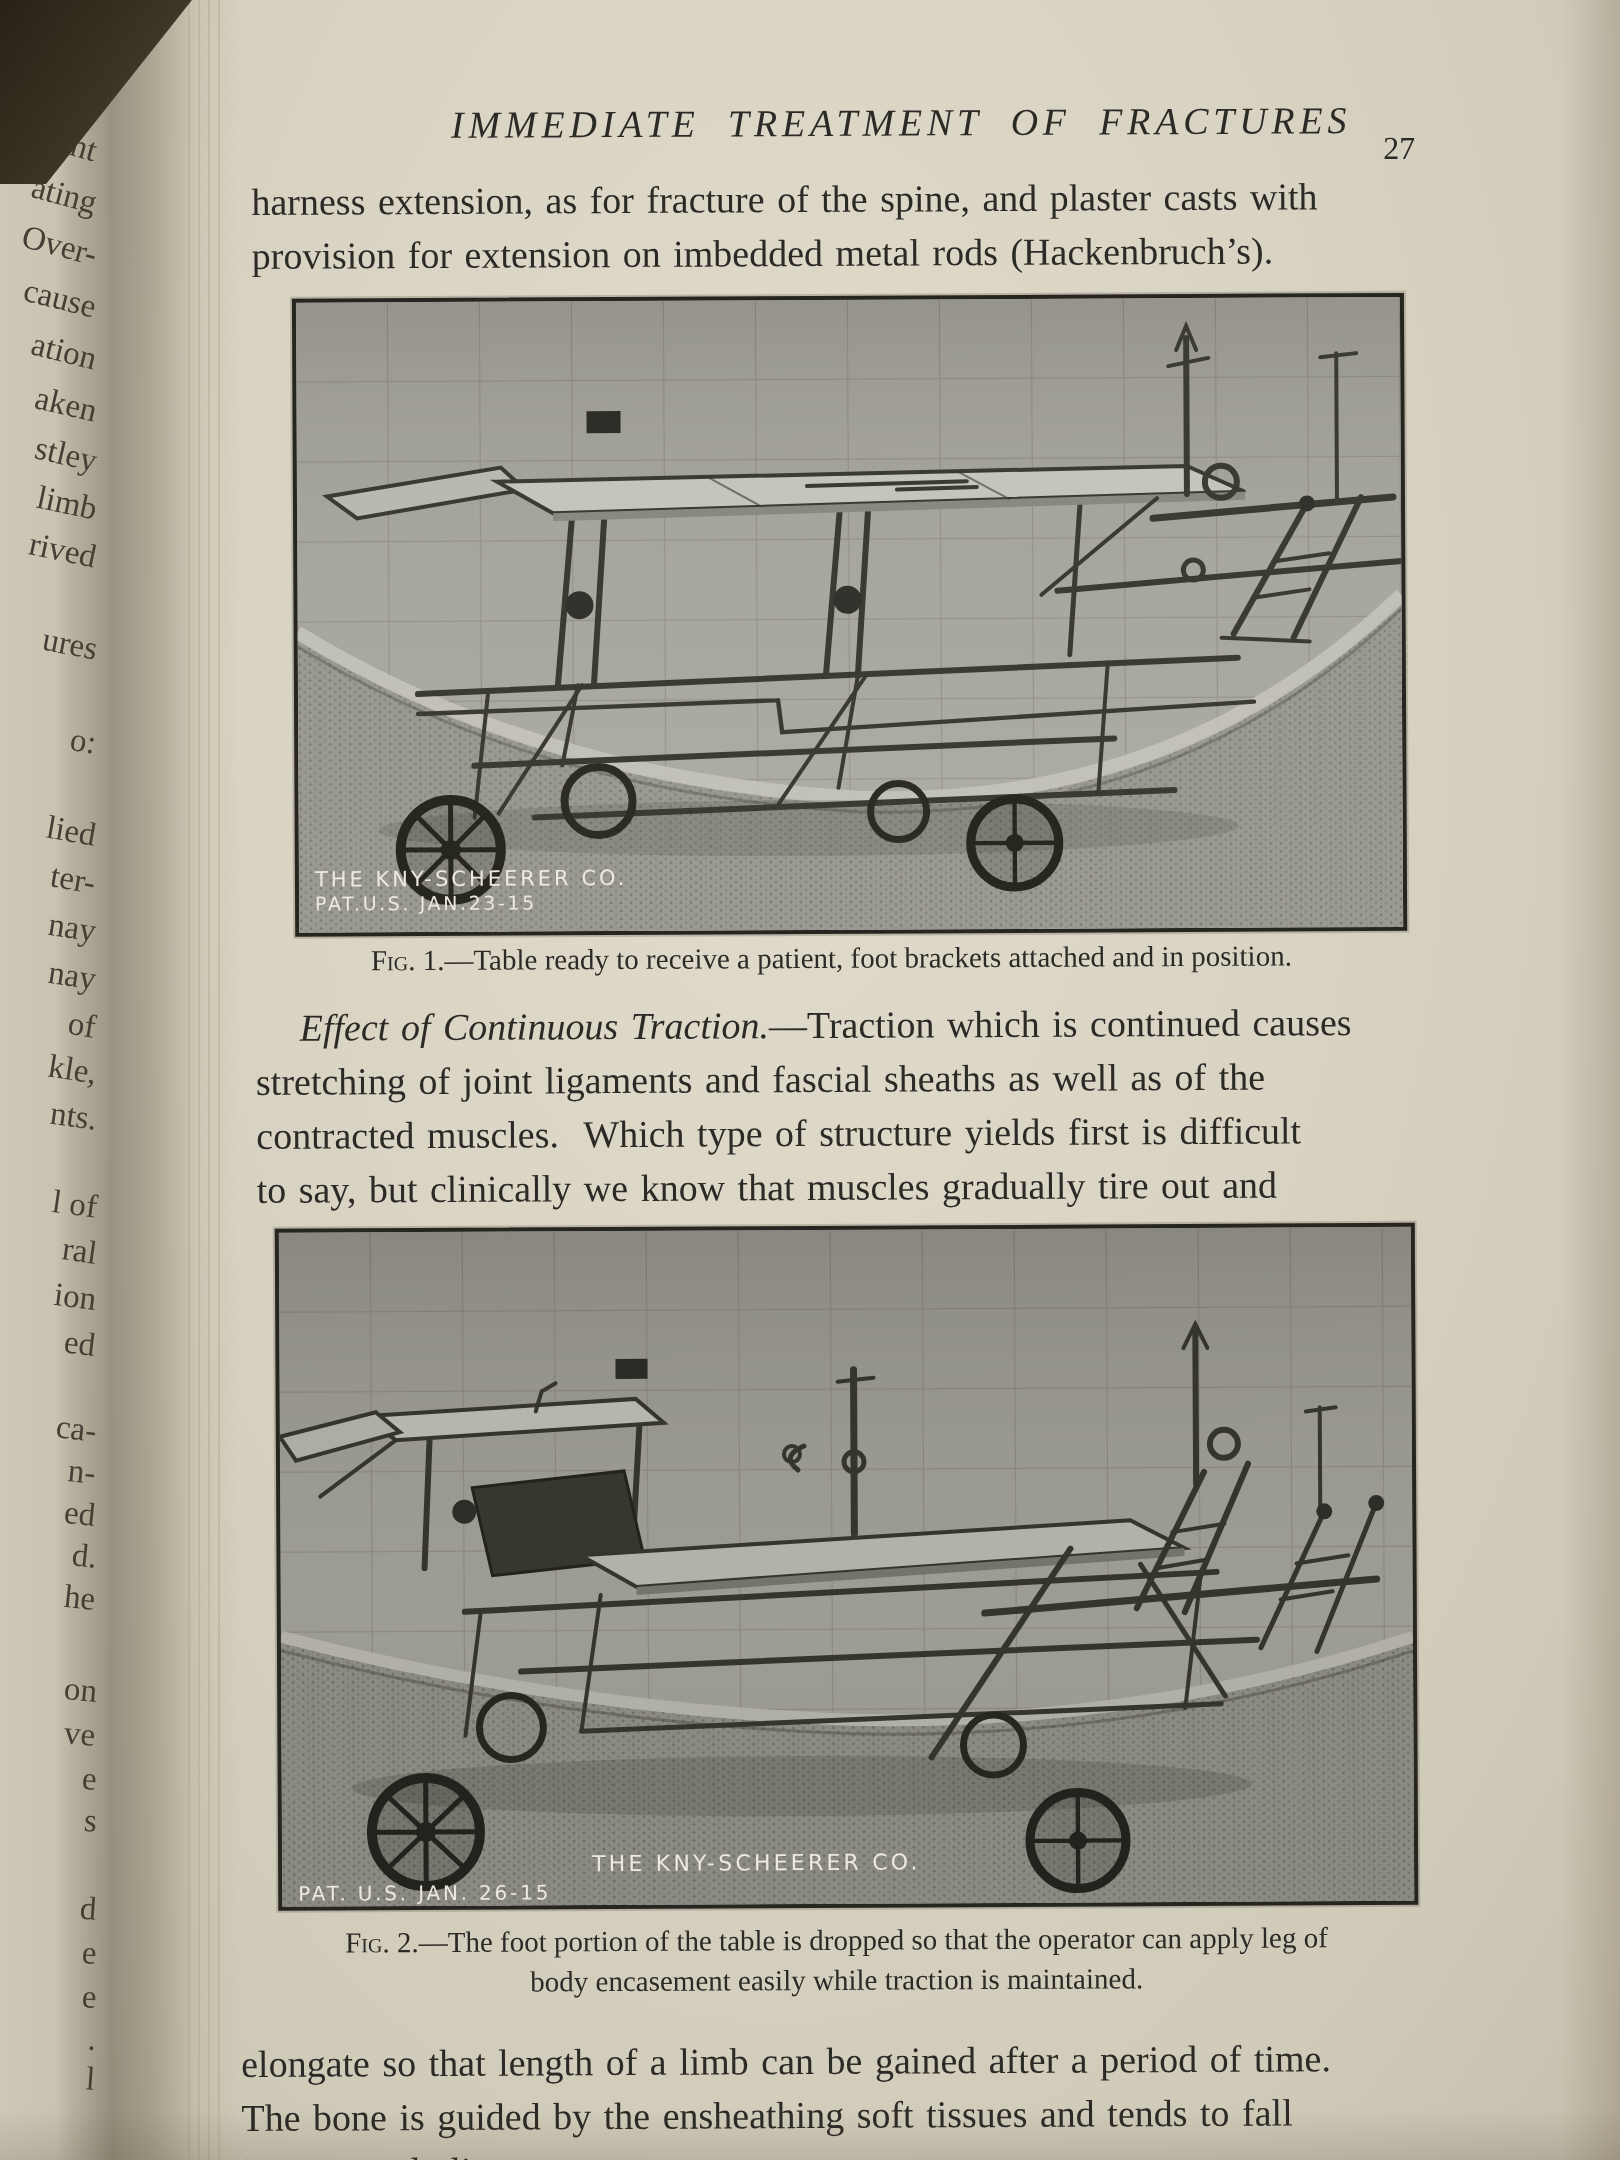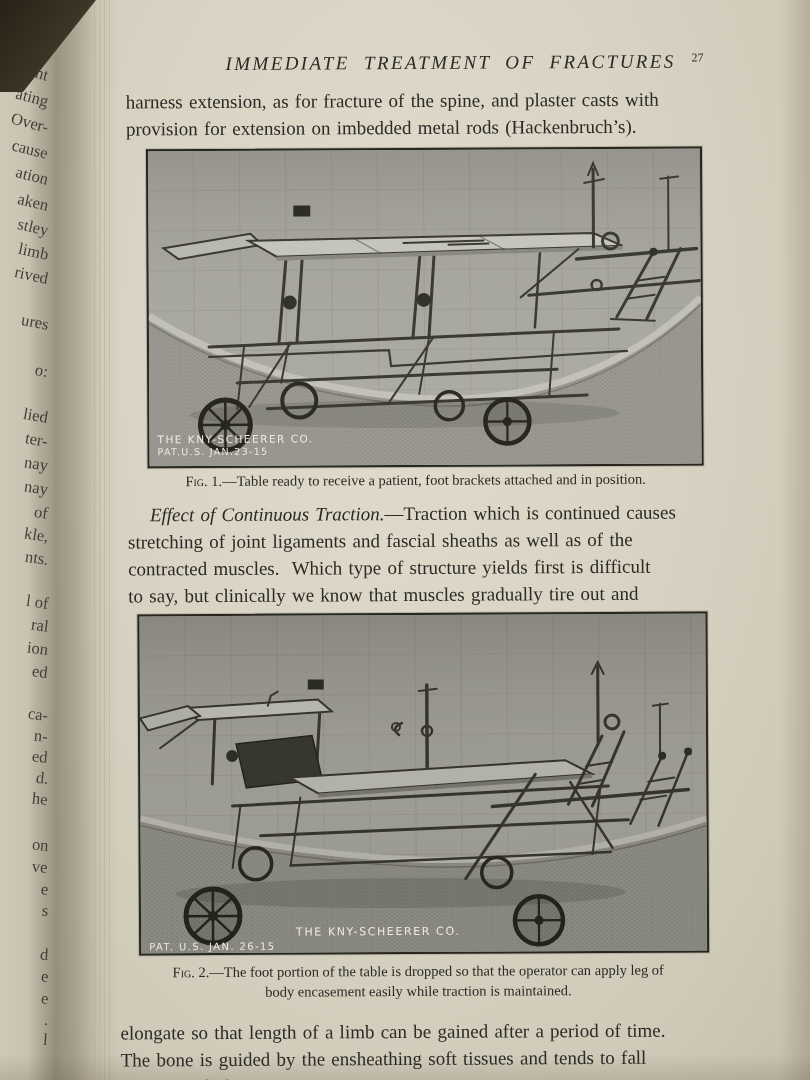--- a/index.html
+++ b/index.html
@@ -19,21 +19,21 @@
     background:linear-gradient(125deg,#282116 0%,#3c3425 55%,#5a5040 100%);
     clip-path:polygon(0 0,100% 0,24% 100%,0 100%);}
   #right-shade{position:absolute;right:0;top:0;width:30px;height:1080px;pointer-events:none;
     background:linear-gradient(90deg,rgba(0,0,0,0),rgba(92,76,52,0.22));}
   #bottom-shade{position:absolute;left:0;bottom:0;width:810px;height:26px;pointer-events:none;
     background:linear-gradient(180deg,rgba(0,0,0,0),rgba(70,60,42,0.16));}
   
   #content{position:absolute;left:0;top:0;width:810px;height:1080px;transform:rotate(-0.3deg);}
   .hline{position:absolute;white-space:nowrap;}
   #running-header{left:228px;top:52px;font-style:italic;font-size:19px;letter-spacing:2.4px;word-spacing:7px;}
-  #page-number{left:694px;top:52px;font-size:12px;}
+  #page-number{left:694px;top:68px;font-size:16px;}
   .body-line{font-size:19px;word-spacing:1.5px;}
   .cap-line{font-size:14.5px;left:118px;width:596px;text-align:center;white-space:nowrap;}
   .cap-line .fig-word{font-variant:small-caps;}
   .ital{font-style:italic;}
   
   .photo{position:absolute;border:2px solid #26251f;box-shadow:0 0 0 1px rgba(120,115,100,.35);
     background:#a7a69e;line-height:0;}
   svg text{font-family:"DejaVu Sans",sans-serif;}
 </style>
 </head>

